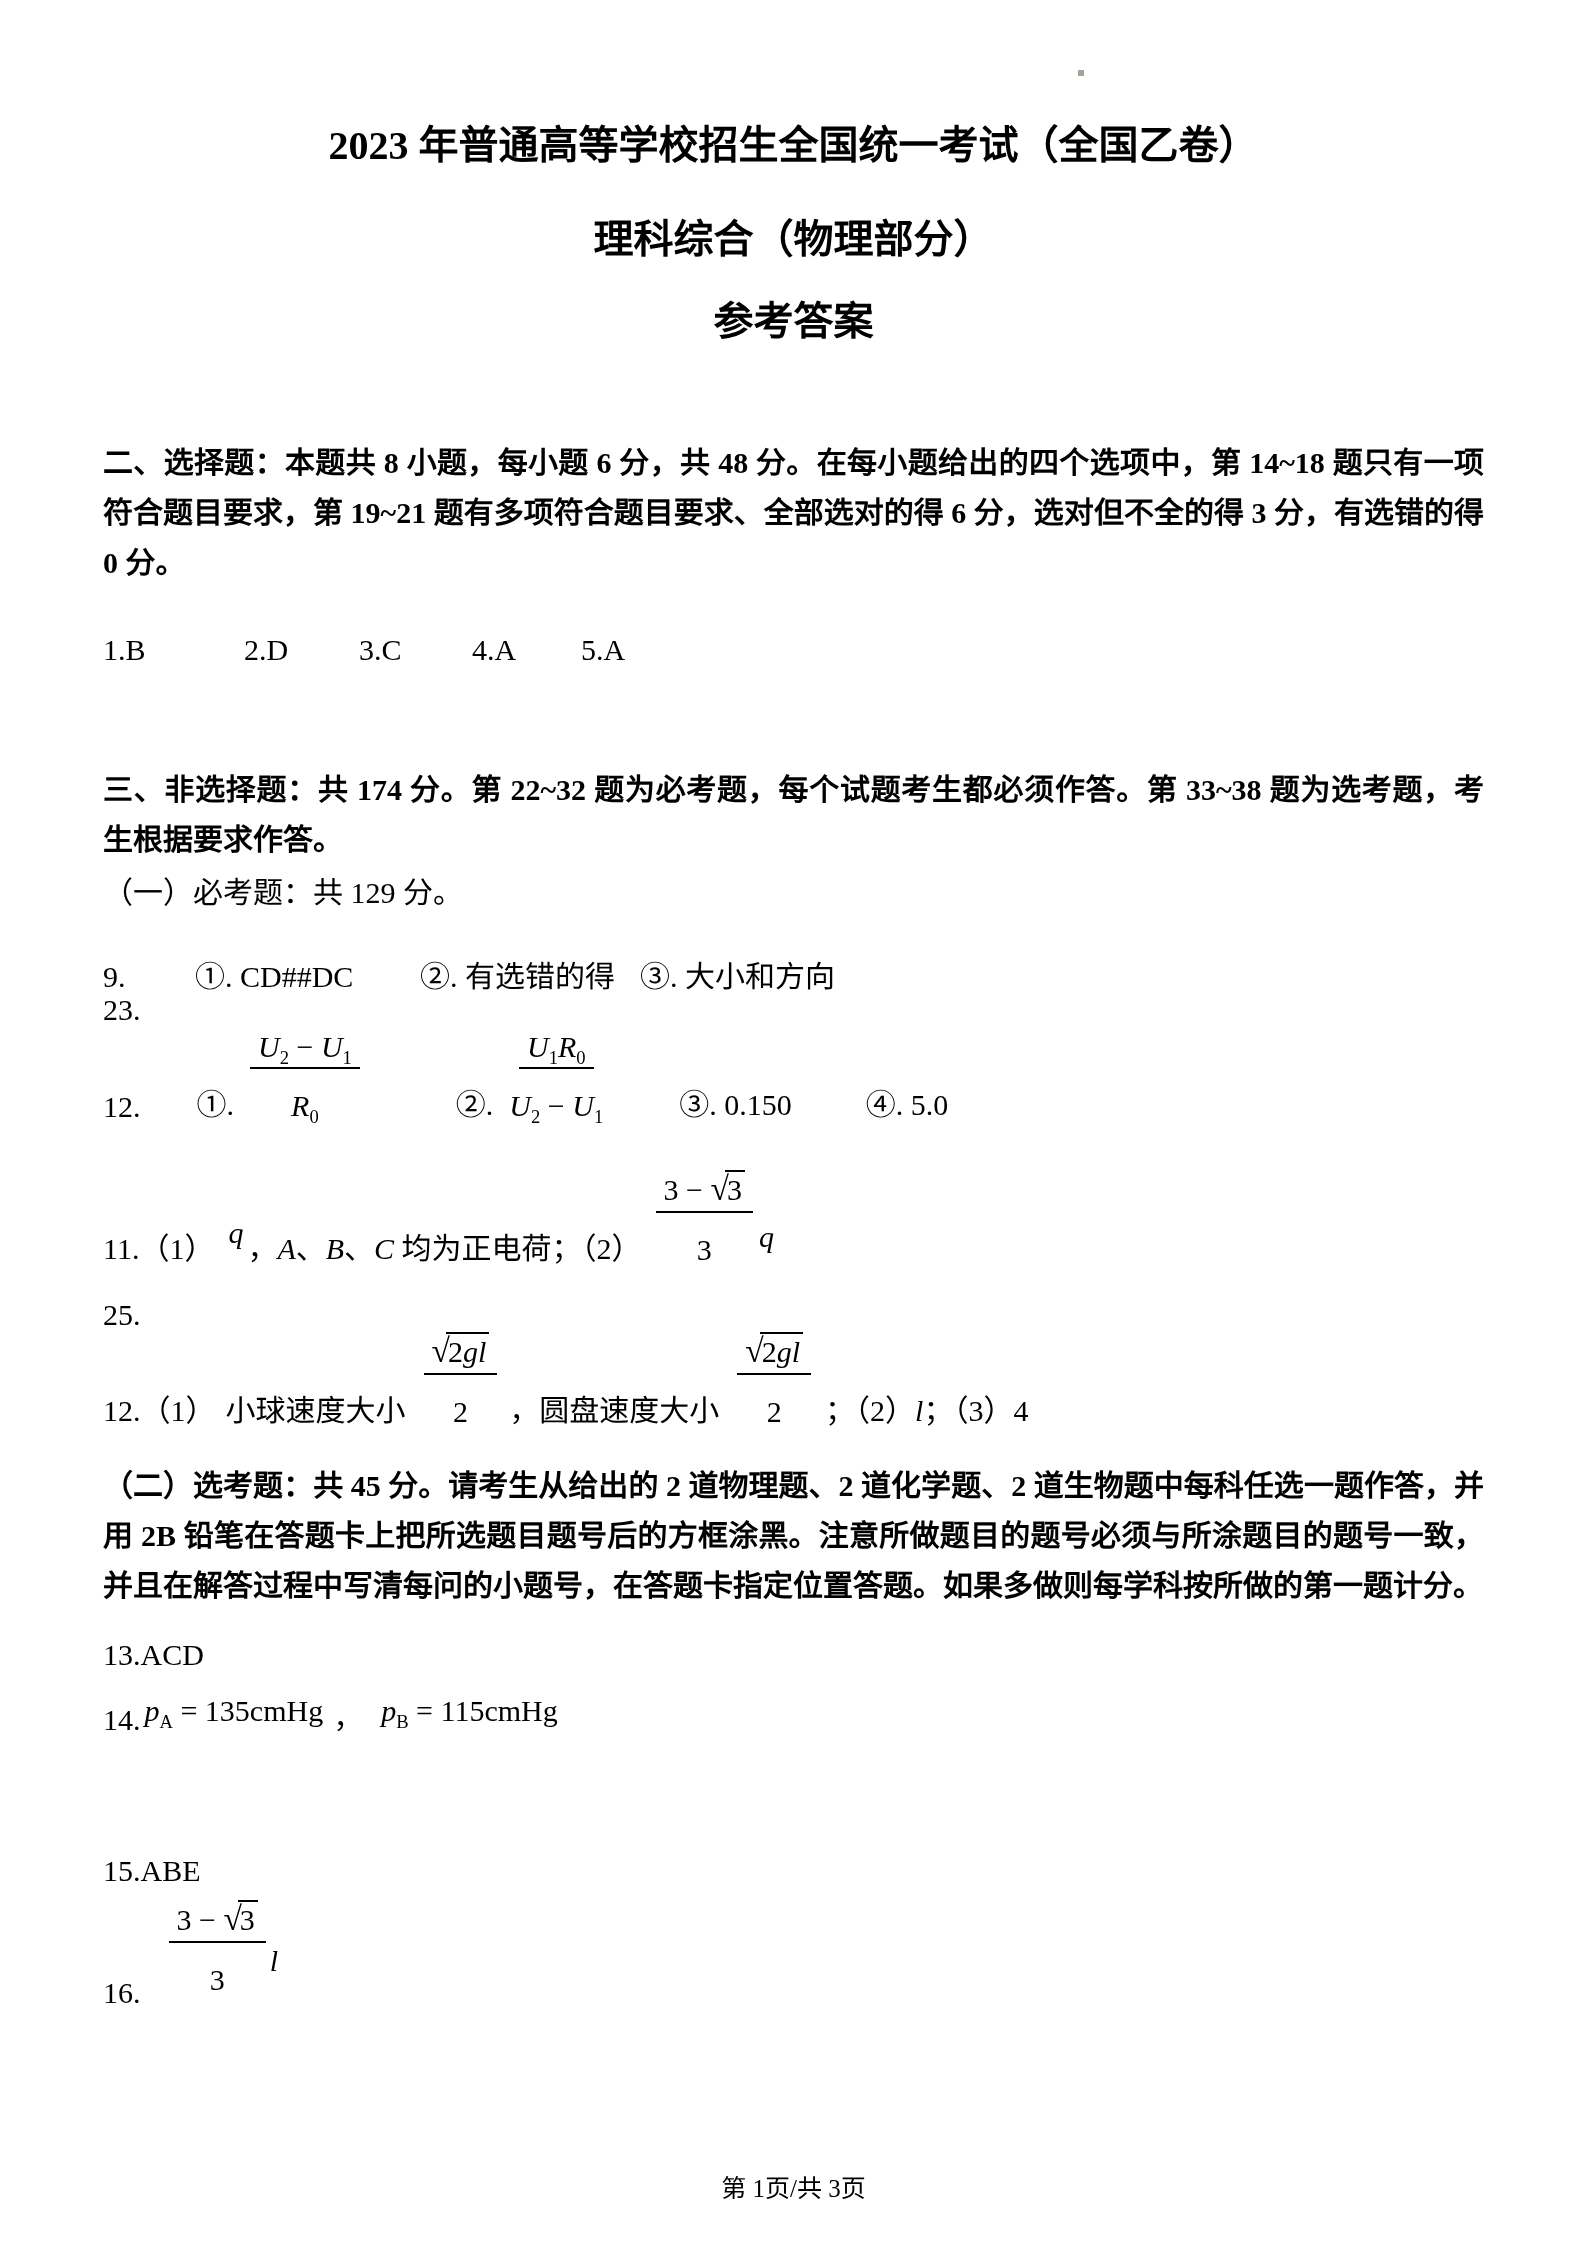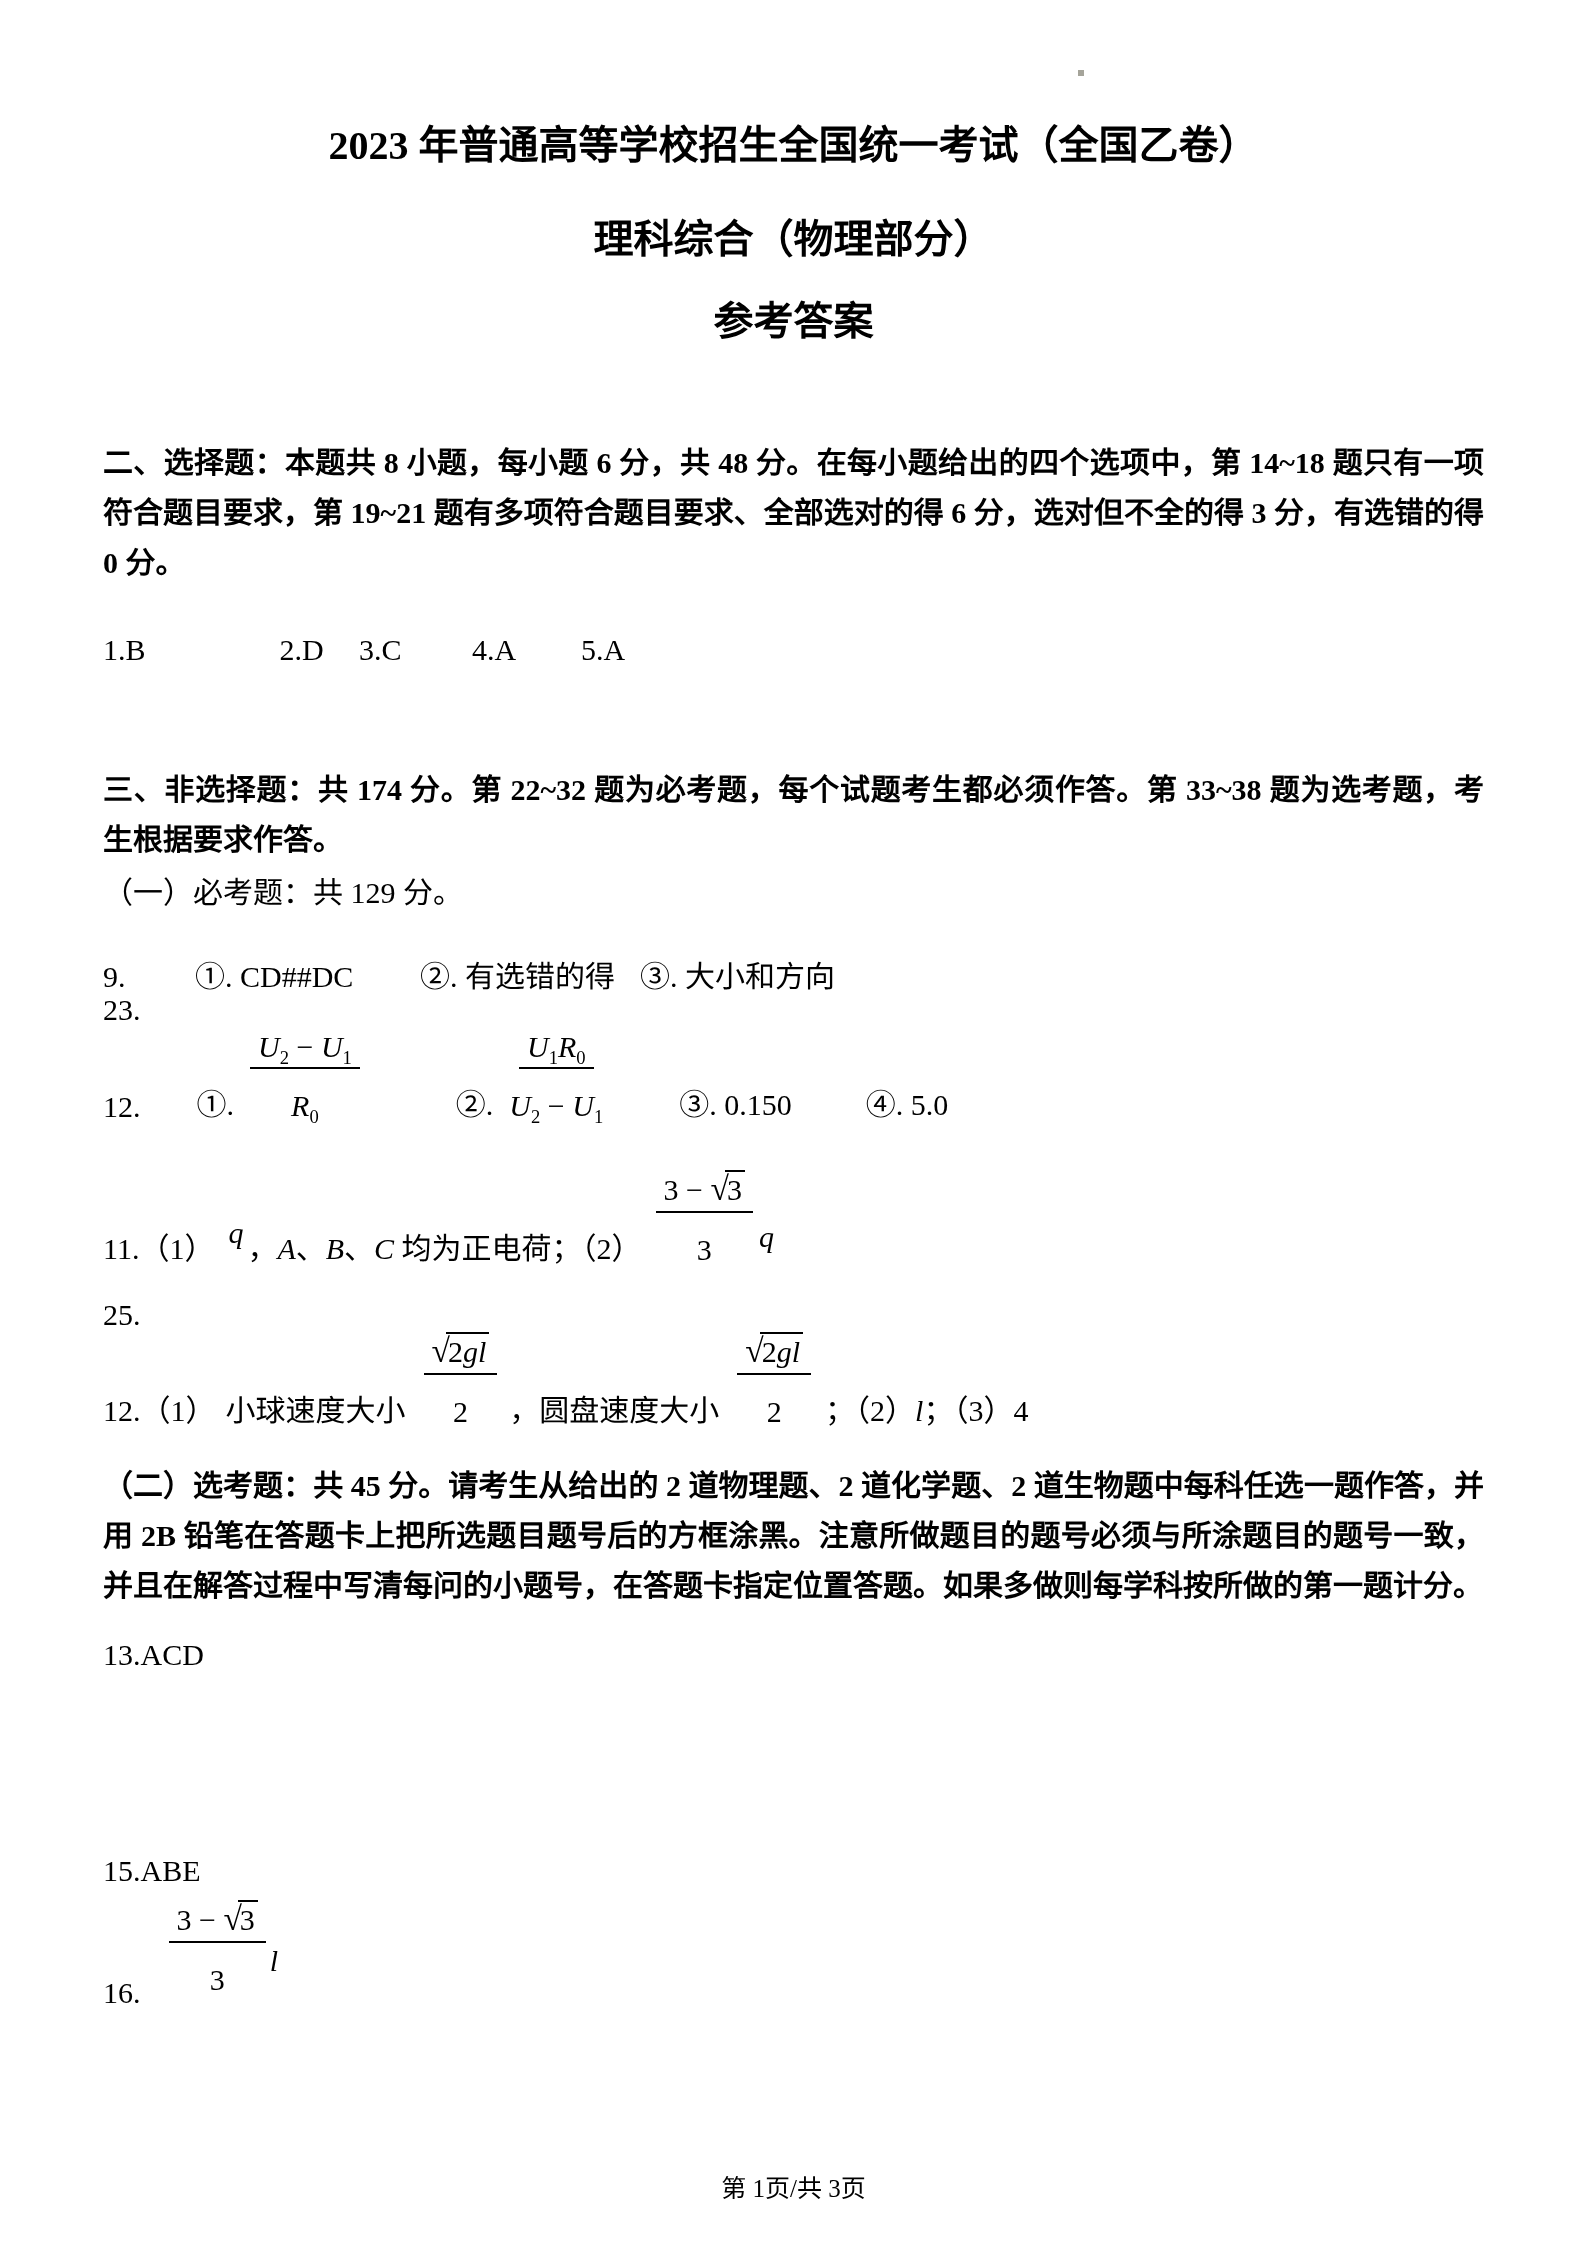--- a/index.html
+++ b/index.html
@@ -21,21 +21,21 @@
   .frac{display:inline-flex;flex-direction:column;align-items:center;line-height:1.25;}
   .frac .num{display:block;border-bottom:2px solid #000;padding:0 8px 1px;white-space:nowrap;}
   .frac .den{display:block;padding-top:18px;white-space:nowrap;}
   
   .sq{white-space:nowrap;}
   .rtx{font-size:1.12em;}
   .rad{display:inline-block;border-top:2px solid #000;margin-left:-4px;padding:1px 3px 0 2px;line-height:1.15;}
   
   #row1 span{display:inline-block;}
   #row1 span:nth-child(1){width:141px;}
-  #row1 span:nth-child(2){width:115px;text-align:center;}
+  #row1 span:nth-child(2){width:115px;}
   #row1 span:nth-child(3){width:113px;}
   #row1 span:nth-child(4){width:109px;}
   #row2 span{display:inline-block;}
   #row2 span:nth-child(1){width:274px;}
   #row2 span:nth-child(2){width:217px;}
   #q9 > span{display:inline-block;}
   #q9 > span:nth-child(1){width:92px;}
   #q9 > span:nth-child(2){width:225px;margin-top:24px;}
   #q9 > span:nth-child(3){width:220px;}
   
@@ -154,20 +154,26 @@
       <span class="num"><span class="sq"><span class="rtx">√</span><span class="rad"><span>2</span><span class="v">gl</span></span></span></span>
       <span class="den">2</span>
     </span>
     <span class="txt"><span>；（2）</span><span class="v">l</span><span>；（3）4</span></span>
   </div>
 
   <div class="abs para" id="pOpt">（二）选考题：共 45 分。请考生从给出的 2 道物理题、2 道化学题、2 道生物题中每科任选一题作答，并用 2B 铅笔在答题卡上把所选题目题号后的方框涂黑。注意所做题目的题号必须与所涂题目的题号一致，并且在解答过程中写清每问的小题号，在答题卡指定位置答题。如果多做则每学科按所做的第一题计分。</div>
 
   <div class="abs plain" id="q13">13.ACD</div>
 
+  <div class="abs flexline" id="q14">
+    <span class="lab">14.</span>
+    <span class="fw"><span class="v">p</span><sub class="s">A</sub><span> = 135cmHg</span></span>
+    <span class="cm">，</span>
+    <span class="fw"><span class="v">p</span><sub class="s">B</sub><span> = 115cmHg</span></span>
+  </div>
 
   <div class="abs plain" id="q15">15.ABE</div>
 
   <div class="abs flexline" id="q16">
     <span class="lab">16.</span>
     <span class="frac fC">
       <span class="num"><span>3 − </span><span class="sq"><span class="rtx">√</span><span class="rad">3</span></span></span>
       <span class="den">3</span>
     </span>
     <span class="v ltail">l</span>

